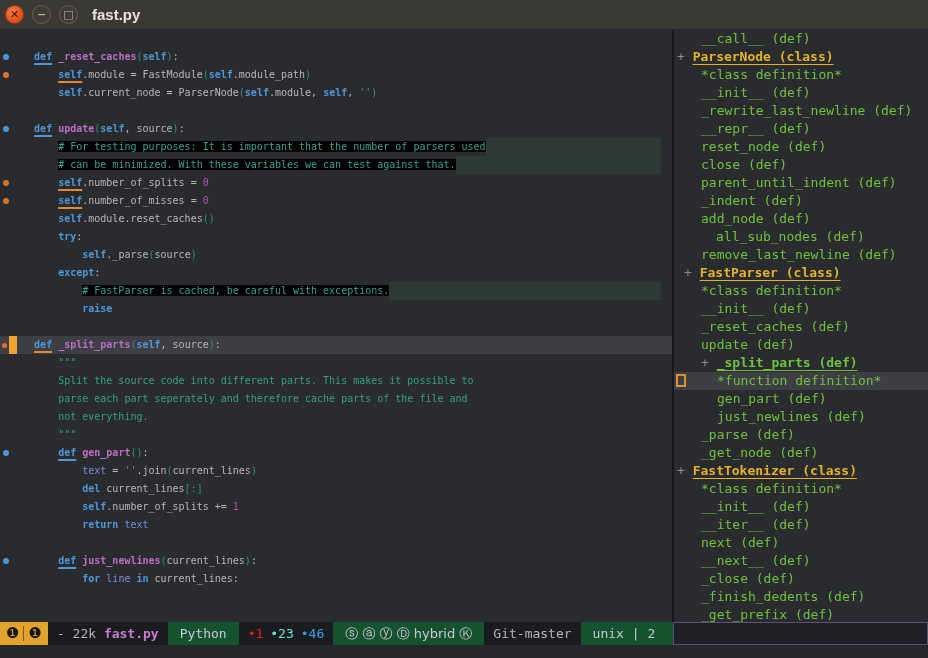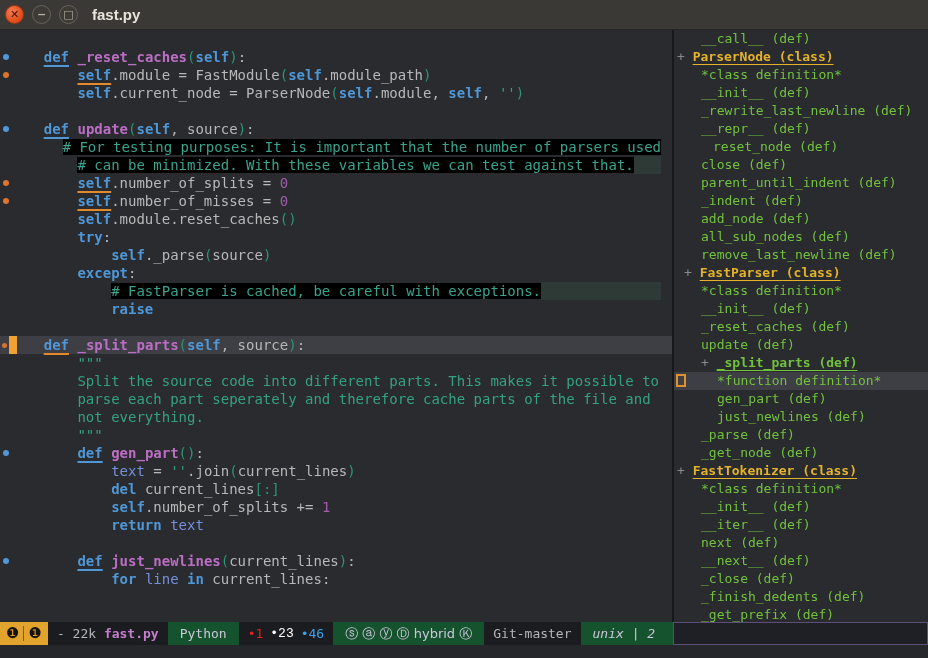--- a/index.html
+++ b/index.html
@@ -18,21 +18,21 @@
   .wtitle { margin-left:14px; font-family:"Liberation Sans", sans-serif; font-weight:bold;
             font-size:15px; color:#e8e4dc; }
 
   
   .left-pane  { position:absolute; left:0; top:30px; width:672px; height:592px;
                 background:#292b2e; overflow:hidden; }
   .divider    { position:absolute; left:672px; top:30px; width:2px; height:592px; background:#17181a; }
   .right-pane { position:absolute; left:674px; top:30px; width:254px; height:592px;
                 background:#292b2e; overflow:hidden; }
 
-  .cl { position:relative; display:flex; height:18px; line-height:18px; font-size:14px; color:#b8b8b8;justify-content:flex-end; }
+  .cl { position:relative; display:flex; height:18px; line-height:18px; font-size:10px; color:#b8b8b8; }
   .cl.hl { background:#3e3f45; }
   .tokens { white-space:pre; padding-left:10px; }
   .fill { flex:1; margin-right:11px; }
   .cfill { background:#2e3a36; }
   .cbgline .c { background:#000000; }
 
   .t  { color:#b8b8b8; }
   .k  { color:#4f97d7; font-weight:bold; }
   .s  { color:#4f97d7; font-weight:bold; }
   .f  { color:#bc6ec5; font-weight:bold; }
@@ -68,23 +68,23 @@
   .modelines { position:absolute; left:0; top:622px; width:928px; height:23px; display:flex; }
   .ml-left { width:673px; height:23px; display:flex; background:#1b1c20;
              font-size:13px; line-height:23px; color:#b6b6b6; overflow:hidden; }
   .seg { display:flex; align-items:center; white-space:pre; }
   .seg.dark { background:#1b1c20; padding:0 9px; }
   .seg.purple { background:#14532d; color:#cdc6da; padding:0 12px; }
   .seg.badge { background:#e3a42e; color:#17130a; padding:0 6px;
                font-family:"DejaVu Sans", sans-serif; font-size:15px; }
   .badge-sep { width:1px; height:15px; background:rgba(40,28,0,0.55); margin:0 4px; }
   .ml-fname { color:#c77dce; font-weight:bold; }
-  .fc-err { color:#e0211d; } .fc-warn { color:#ffffff; margin-left:7px;font-family:Liberation Mono, monospace; } .fc-info { color:#3aa0e8; margin-left:7px; }
+  .fc-err { color:#e0211d; } .fc-warn { color:#5eead4; margin-left:7px; } .fc-info { color:#3aa0e8; margin-left:7px; }
   .minor { font-family:"DejaVu Sans", sans-serif; }
-  .seg.grow { flex:1;font-style:italic; }
+  .seg.grow { flex:1; }
   .ml-right { width:255px; height:23px; background:#1f2025; border:1px solid #5d4d7a;
               font-size:13px; line-height:21px; color:#b6b6b6; white-space:pre; padding-left:6px; overflow:hidden; }
 
   .echo { position:absolute; left:0; top:645px; width:928px; height:13px; background:#26272b; }
 </style>
 </head>
 <body>
 
 <div class="titlebar">
   <div class="winbtns">
@@ -231,26 +231,26 @@
     </div>
   </div>
 <div class="divider"></div>
 <div class="right-pane" id="outline">
     <div class="orow" style="padding-left: 27px;"><span class="o-def">__call__ (def)</span></div>
     <div class="orow" style="padding-left: 3px;"><span class="o-pre">+ </span><span class="o-class">ParserNode (class)</span></div>
     <div class="orow" style="padding-left: 27px;"><span class="o-def">*class definition*</span></div>
     <div class="orow" style="padding-left: 27px;"><span class="o-def">__init__ (def)</span></div>
     <div class="orow" style="padding-left: 27px;"><span class="o-def">_rewrite_last_newline (def)</span></div>
     <div class="orow" style="padding-left: 27px;"><span class="o-def">__repr__ (def)</span></div>
-    <div class="orow" style="padding-left: 39px;"><span class="o-def">reset_node (def)</span></div>
+    <div class="orow" style="padding-left: 27px;"><span class="o-def">reset_node (def)</span></div>
     <div class="orow" style="padding-left: 27px;"><span class="o-def">close (def)</span></div>
     <div class="orow" style="padding-left: 27px;"><span class="o-def">parent_until_indent (def)</span></div>
     <div class="orow" style="padding-left: 27px;"><span class="o-def">_indent (def)</span></div>
     <div class="orow" style="padding-left: 27px;"><span class="o-def">add_node (def)</span></div>
-    <div class="orow" style="padding-left: 27px;"><span class="o-def">all_sub_nodes (def)</span></div>
+    <div class="orow" style="padding-left: 42px;"><span class="o-def">all_sub_nodes (def)</span></div>
     <div class="orow" style="padding-left: 27px;"><span class="o-def">remove_last_newline (def)</span></div>
     <div class="orow" style="padding-left: 10px;"><span class="o-pre">+ </span><span class="o-class">FastParser (class)</span></div>
     <div class="orow" style="padding-left: 27px;"><span class="o-def">*class definition*</span></div>
     <div class="orow" style="padding-left: 27px;"><span class="o-def">__init__ (def)</span></div>
     <div class="orow" style="padding-left: 27px;"><span class="o-def">_reset_caches (def)</span></div>
     <div class="orow" style="padding-left: 27px;"><span class="o-def">update (def)</span></div>
     <div class="orow" style="padding-left: 27px;"><span class="o-pre">+ </span><span class="o-cur">_split_parts (def)</span></div>
     <div class="orow hl" style="padding-left: 43px;"><div class="icursor"></div><span class="o-def">*function definition*</span></div>
     <div class="orow" style="padding-left: 43px;"><span class="o-def">gen_part (def)</span></div>
     <div class="orow" style="padding-left: 43px;"><span class="o-def">just_newlines (def)</span></div>

